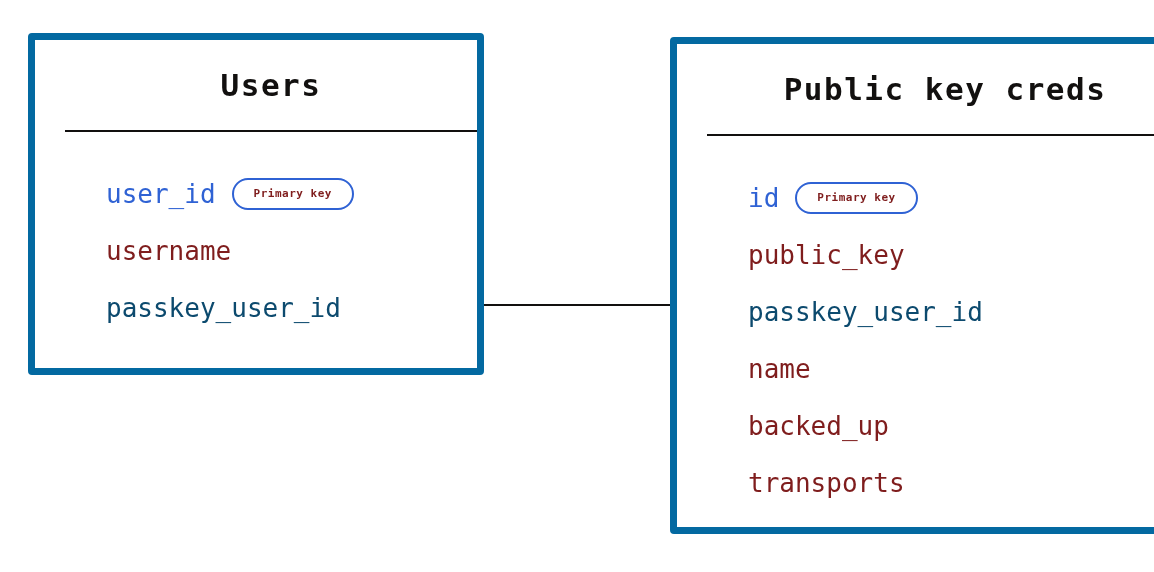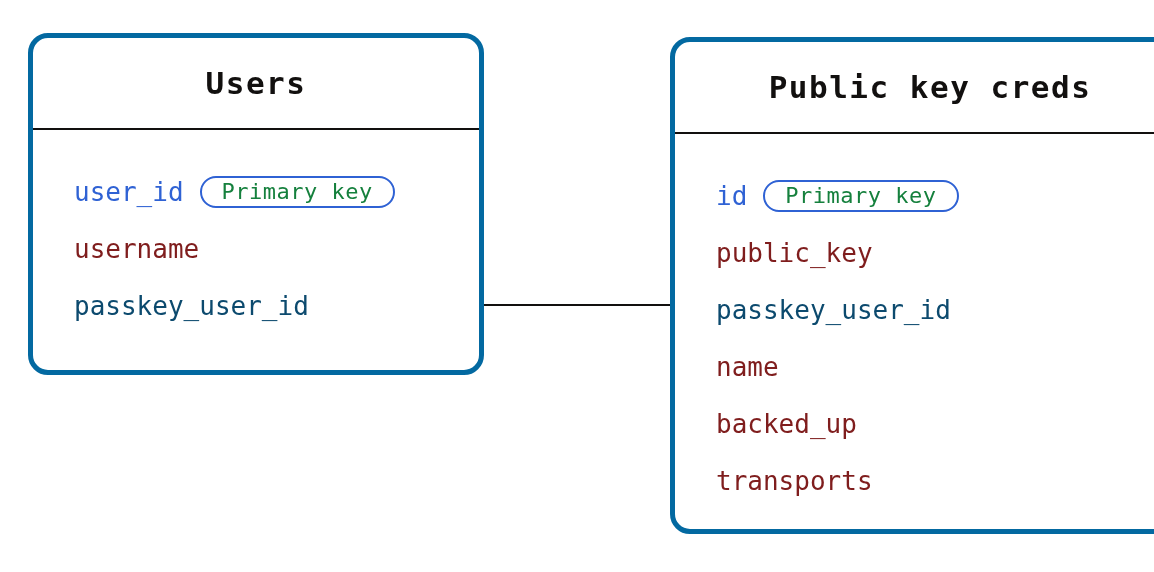--- a/index.html
+++ b/index.html
@@ -19,23 +19,24 @@
     position: absolute;
     inset: 0;
     width: 1154px;
     height: 572px;
   }
 
   .entity {
     position: absolute;
     box-sizing: border-box;
     background: #ffffff;
-    border: 5px solid #0369a1;
-    border-radius: 20px;
+    border: 7px solid #0369a1;
+    border-radius: 4px;
     overflow: hidden;
+    padding-left: 30px;
   }
 
   .entity-header {
     box-sizing: border-box;
     height: 92px;
     display: flex;
     align-items: center;
     justify-content: center;
     border-bottom: 2px solid #12100f;
   }
@@ -78,24 +79,24 @@
   .badge {
     margin-left: 16px;
     display: inline-flex;
     align-items: center;
     justify-content: center;
     box-sizing: border-box;
     height: 32px;
     padding: 0 20px;
     border: 2px solid #2f62d4;
     border-radius: 999px;
-    color: #15803d;
+    color: #7f1d1d;
     font-family: "DejaVu Sans Mono", "Liberation Mono", monospace;
-    font-weight: normal;
-    font-size: 22px;
+    font-weight: bold;
+    font-size: 11px;
     letter-spacing: 0.5px;
     white-space: nowrap;
   }
 
   
   #entity-users {
     left: 28px;
     top: 33px;
     width: 456px;
     height: 342px;

